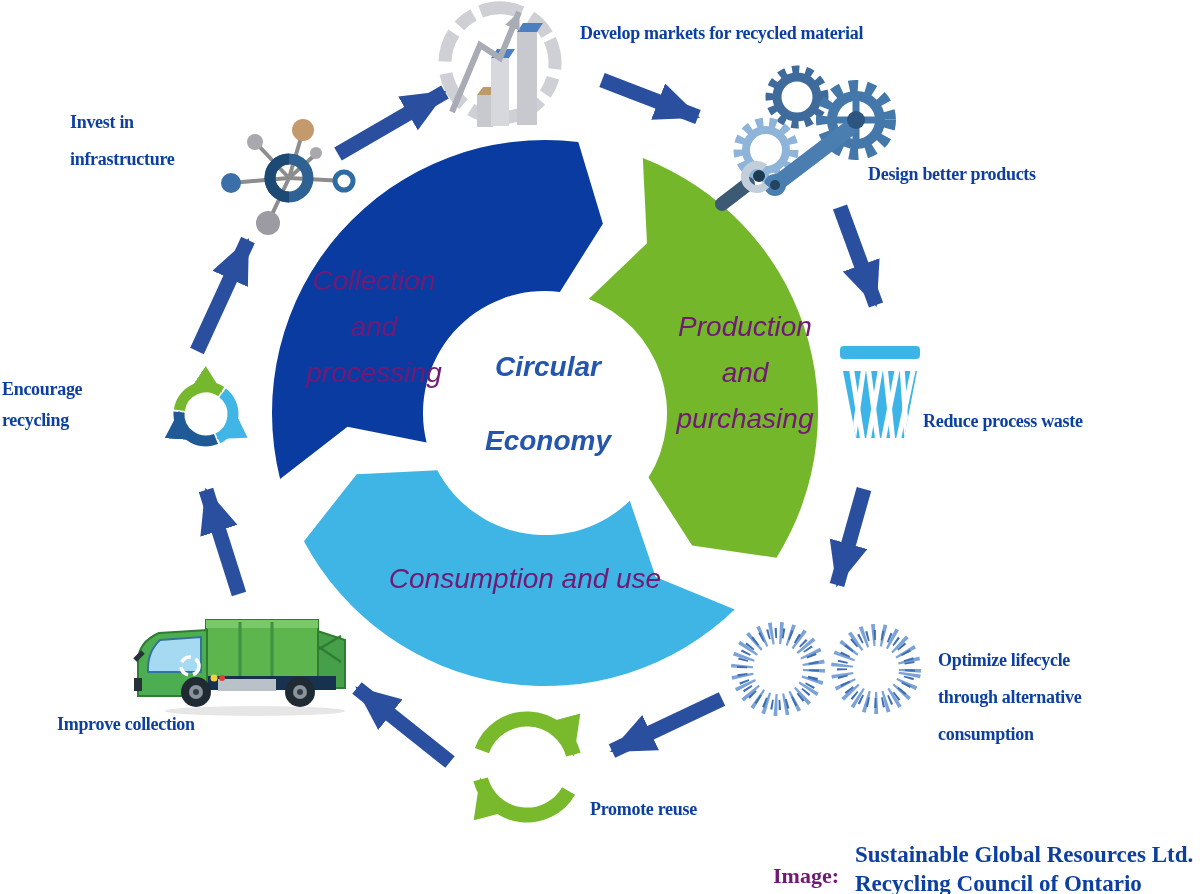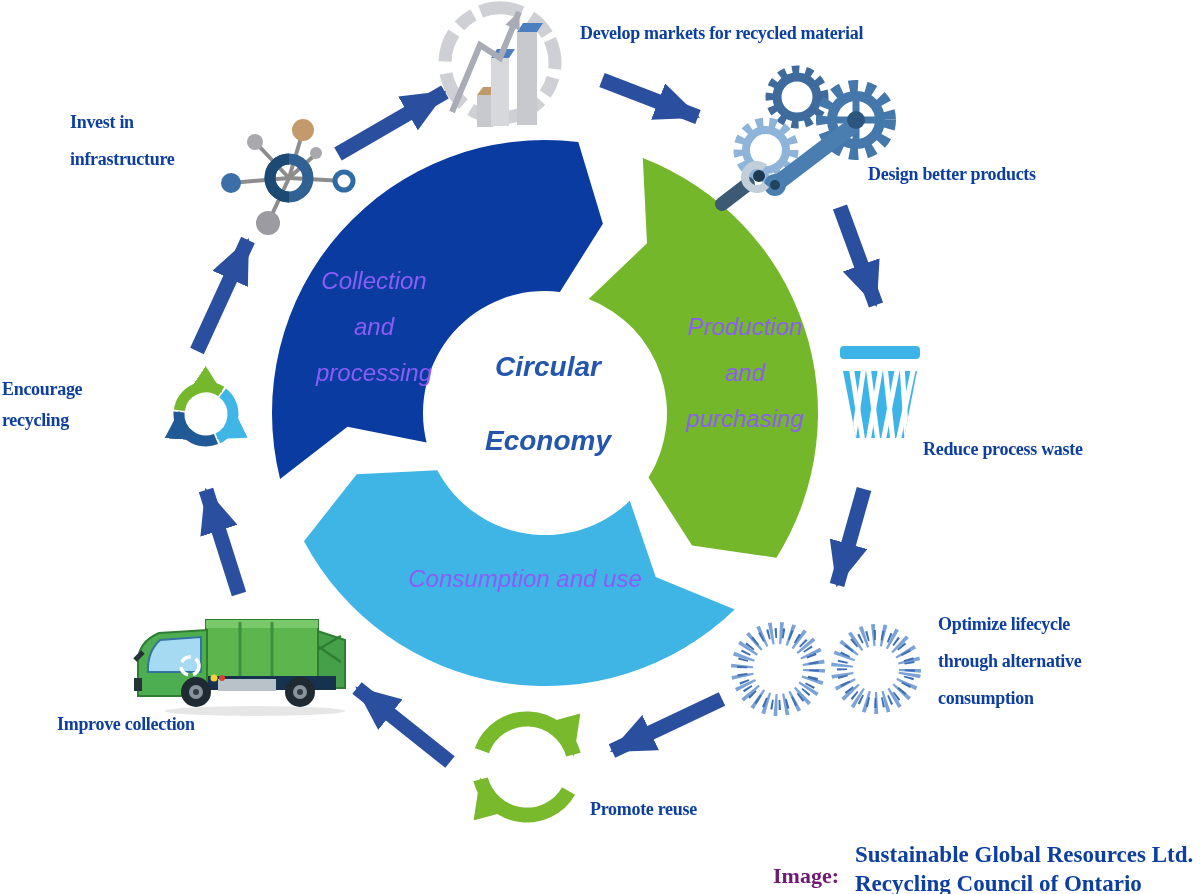--- a/index.html
+++ b/index.html
@@ -2,22 +2,22 @@
 <html><head>
 <meta charset="utf-8">
 <style>
   html,body{margin:0;padding:0;background:#ffffff;}
   .canvas{position:relative;width:1200px;height:894px;background:#ffffff;overflow:hidden;
           font-family:"Liberation Serif", serif;}
   .canvas svg{position:absolute;left:0;top:0;}
   .lbl{position:absolute;color:#0c3f9f;font-weight:bold;font-size:18px;line-height:37px;
        letter-spacing:-0.3px;white-space:nowrap;}
   .lbl.tight{line-height:31px;}
-  .seg-lbl{position:absolute;color:#8b5cf6;font-family:"Liberation Sans", sans-serif;
-           font-style:italic;font-size:24px;line-height:46px;text-align:center;
+  .seg-lbl{position:absolute;color:#701a75;font-family:"Liberation Sans", sans-serif;
+           font-style:italic;font-size:28px;line-height:46px;text-align:center;
            transform:translateX(-50%);white-space:nowrap;}
   .center-title{position:absolute;left:548px;top:330px;transform:translateX(-50%);
            text-align:center;color:#2456ae;font-family:"Liberation Sans", sans-serif;
            font-style:italic;font-weight:bold;font-size:28px;line-height:74px;white-space:nowrap;}
   .credit-prefix{position:absolute;left:773px;top:864px;color:#701a75;font-weight:bold;
            font-size:22px;line-height:24px;}
   .credit-lines{position:absolute;left:855px;top:840px;color:#0c3f9f;font-weight:bold;
            font-size:23px;line-height:29px;white-space:nowrap;}
 </style>
 </head>
@@ -196,23 +196,23 @@
 
   <div class="lbl" style="left:70px;top:104px;">
     <div>Invest in</div>
     <div>infrastructure</div>
   </div>
 
   <div class="lbl" style="left:580px;top:15px;">Develop markets for recycled material</div>
 
   <div class="lbl" style="left:868px;top:156px;">Design better products</div>
 
-  <div class="lbl" style="left:923px;top:403px;margin-top:28px;">Reduce process waste</div>
-
-  <div class="lbl" style="left:938px;top:606px;">
+  <div class="lbl" style="left:923px;top:403px;">Reduce process waste</div>
+
+  <div class="lbl" style="left:938px;top:642px;">
     <div>Optimize lifecycle</div>
     <div>through alternative</div>
     <div>consumption</div>
   </div>
 
   <div class="lbl" style="left:57px;top:706px;">Improve collection</div>
 
   <div class="lbl" style="left:590px;top:791px;">Promote reuse</div>
 
   <div class="lbl tight" style="left:2px;top:374px;">

